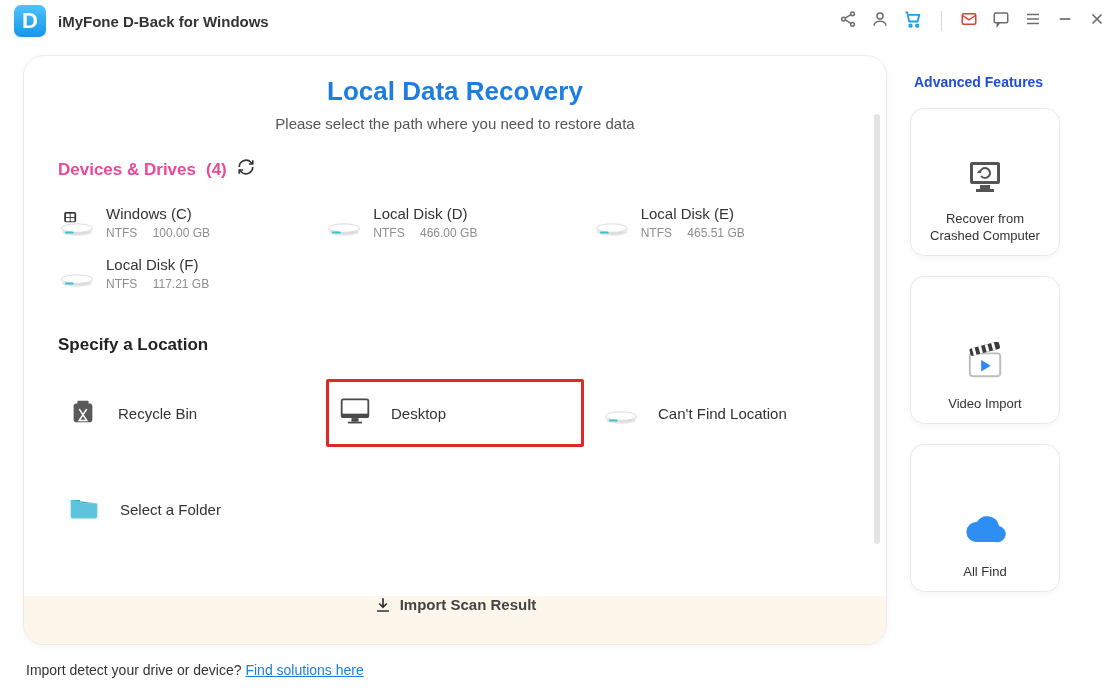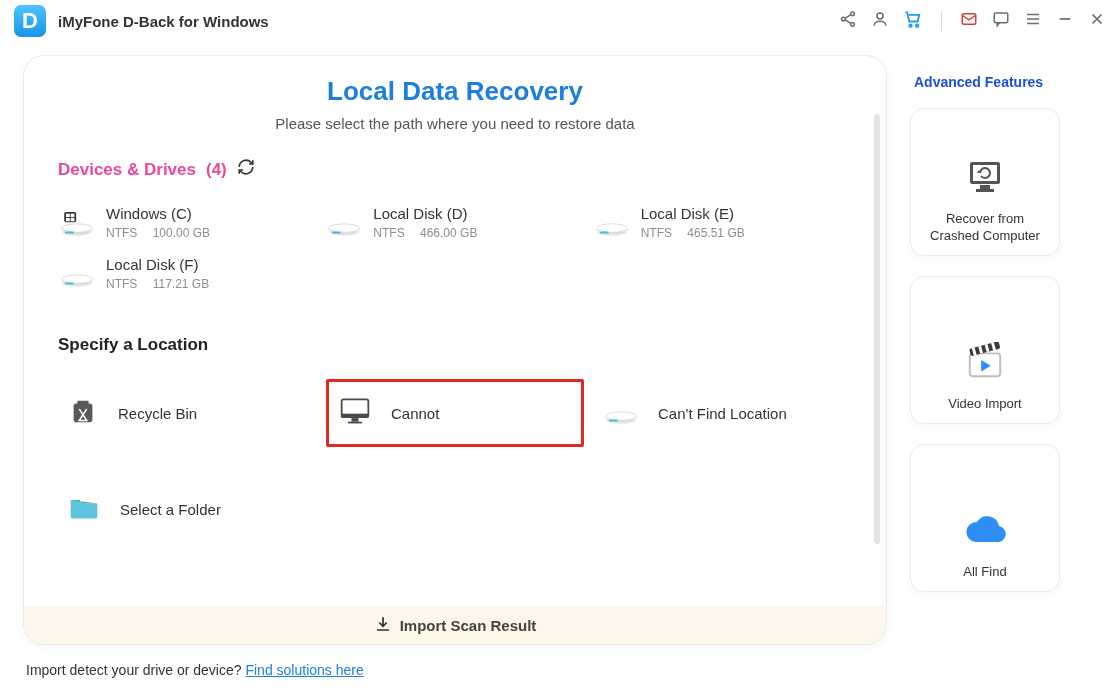--- a/index.html
+++ b/index.html
@@ -112,23 +112,23 @@
     padding: 14px 10px;
     border-radius: 2px;
   }
   .loc-name { font-size: 15px; color: #333; }
   .hl { border: 3px solid #de2a22; }
 
   
   .import-bar {
     position: absolute;
     left: 0; right: 0; bottom: 0;
-    height: 38px;
+    height: 48px;
     background: #fdf6ea;
-    display: flex; align-items: center; justify-content: center;
+    display: flex; align-items: flex-start; justify-content: center;
     gap: 8px;
     color: #444;
     font-size: 15px;
     font-weight: 600;
     cursor: pointer;
   }
 
   
   .faux-scroll {
     position: absolute;
@@ -350,21 +350,21 @@
         </div>
         <div class="loc hl">
           <span>
             <svg width="32" height="30" viewBox="0 0 36 32">
                 <rect x="3" y="3" width="30" height="20" rx="2" fill="#fff" stroke="#4a4a4a" stroke-width="2"></rect>
                 <rect x="3" y="19" width="30" height="4" fill="#4a4a4a"></rect>
                 <rect x="14" y="24" width="8" height="4" fill="#4a4a4a"></rect>
                 <rect x="10" y="28" width="16" height="2" fill="#4a4a4a"></rect>
               </svg>
           </span>
-          <span class="loc-name">Cannot</span>
+          <span class="loc-name">Desktop</span>
         </div>
         <div class="loc">
           <span>
             <svg width="34" height="30" viewBox="0 0 40 34">
                 <ellipse cx="20" cy="27" rx="18" ry="5" fill="#e5e5e5"></ellipse>
                 <ellipse cx="20" cy="24" rx="18" ry="5" fill="#f4f4f4" stroke="#cfcfcf"></ellipse>
                 <rect x="2" y="23" width="36" height="4" fill="#f4f4f4"></rect>
                 <ellipse cx="20" cy="23" rx="18" ry="5" fill="#fff" stroke="#d7d7d7"></ellipse>
                 <rect x="6" y="27" width="10" height="2.4" rx="1" fill="#38c1d6"></rect>
               </svg>

